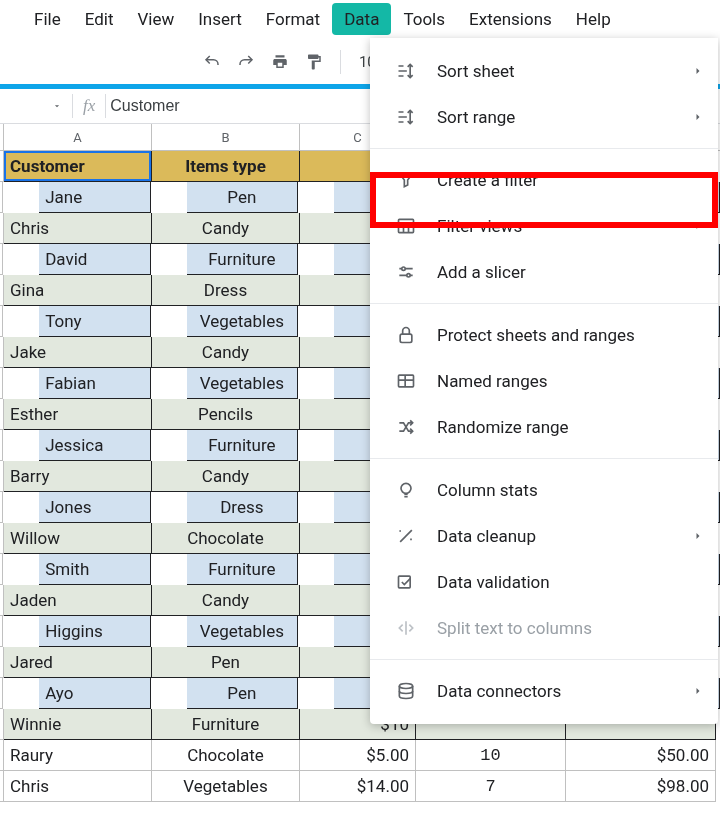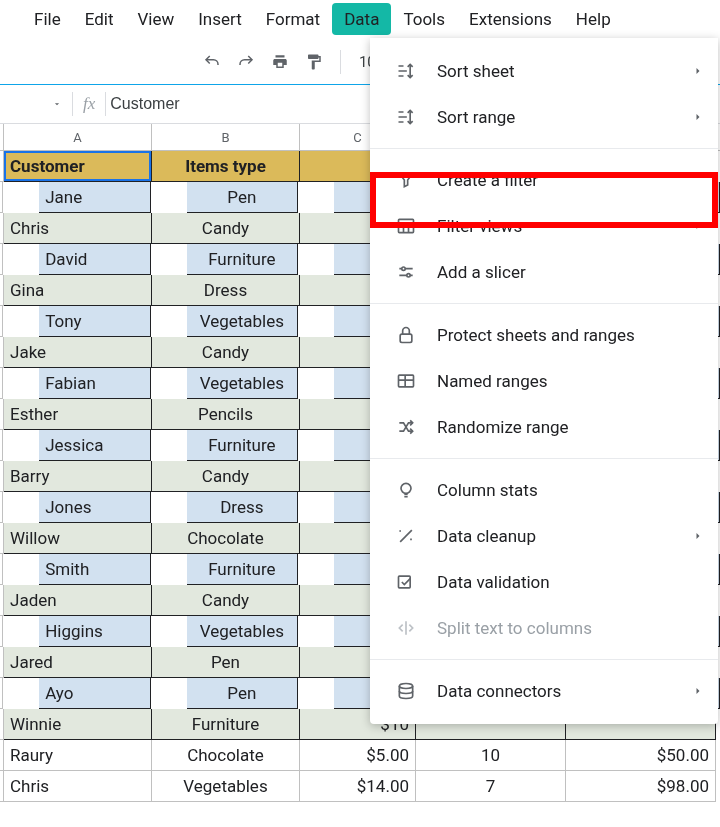--- a/index.html
+++ b/index.html
@@ -76,21 +76,21 @@
     font-size: 15px;
     color: #3c4043;
     padding: 0 6px;
   }
 
   
   .formula-bar {
     display: flex;
     align-items: center;
     height: 40px;
-    border-top: 1px solid #0ea5e9;
+    border-top: 5px solid #0ea5e9;
     border-bottom: 1px solid #dadce0;
     position: relative;
     z-index: 1;
   }
   .name-box {
     display: flex;
     align-items: center;
     justify-content: flex-end;
     gap: 6px;
     width: 72px;
@@ -186,21 +186,21 @@
     box-shadow: inset 0 0 0 2px #1a73e8;
   }
 
   .row-odd .cell { background: #d2e1f0; margin-left: 36px; }
   .row-even .cell { background: #e2e8de; }
   .row-plain .cell { background: #fff; border-right:1px solid #c0c0c0; border-bottom:1px solid #c0c0c0; }
 
   .cell.c-a { width: 148px; justify-content: flex-start; }
   .cell.c-b { width: 148px; justify-content: center; }
   .cell.c-c { width: 116px; justify-content: flex-end; }
-  .cell.c-d { width: 150px; justify-content: center; }
+  .cell.c-d { width: 150px; justify-content: center; font-family: Liberation Mono, monospace; }
   .cell.c-e { width: 150px; justify-content: flex-end; }
 
   
   .dropdown {
     position: absolute;
     left: 370px;
     top: 38px;
     width: 348px;
     background: #fff;
     box-shadow: 0 2px 10px rgba(0,0,0,0.25);

